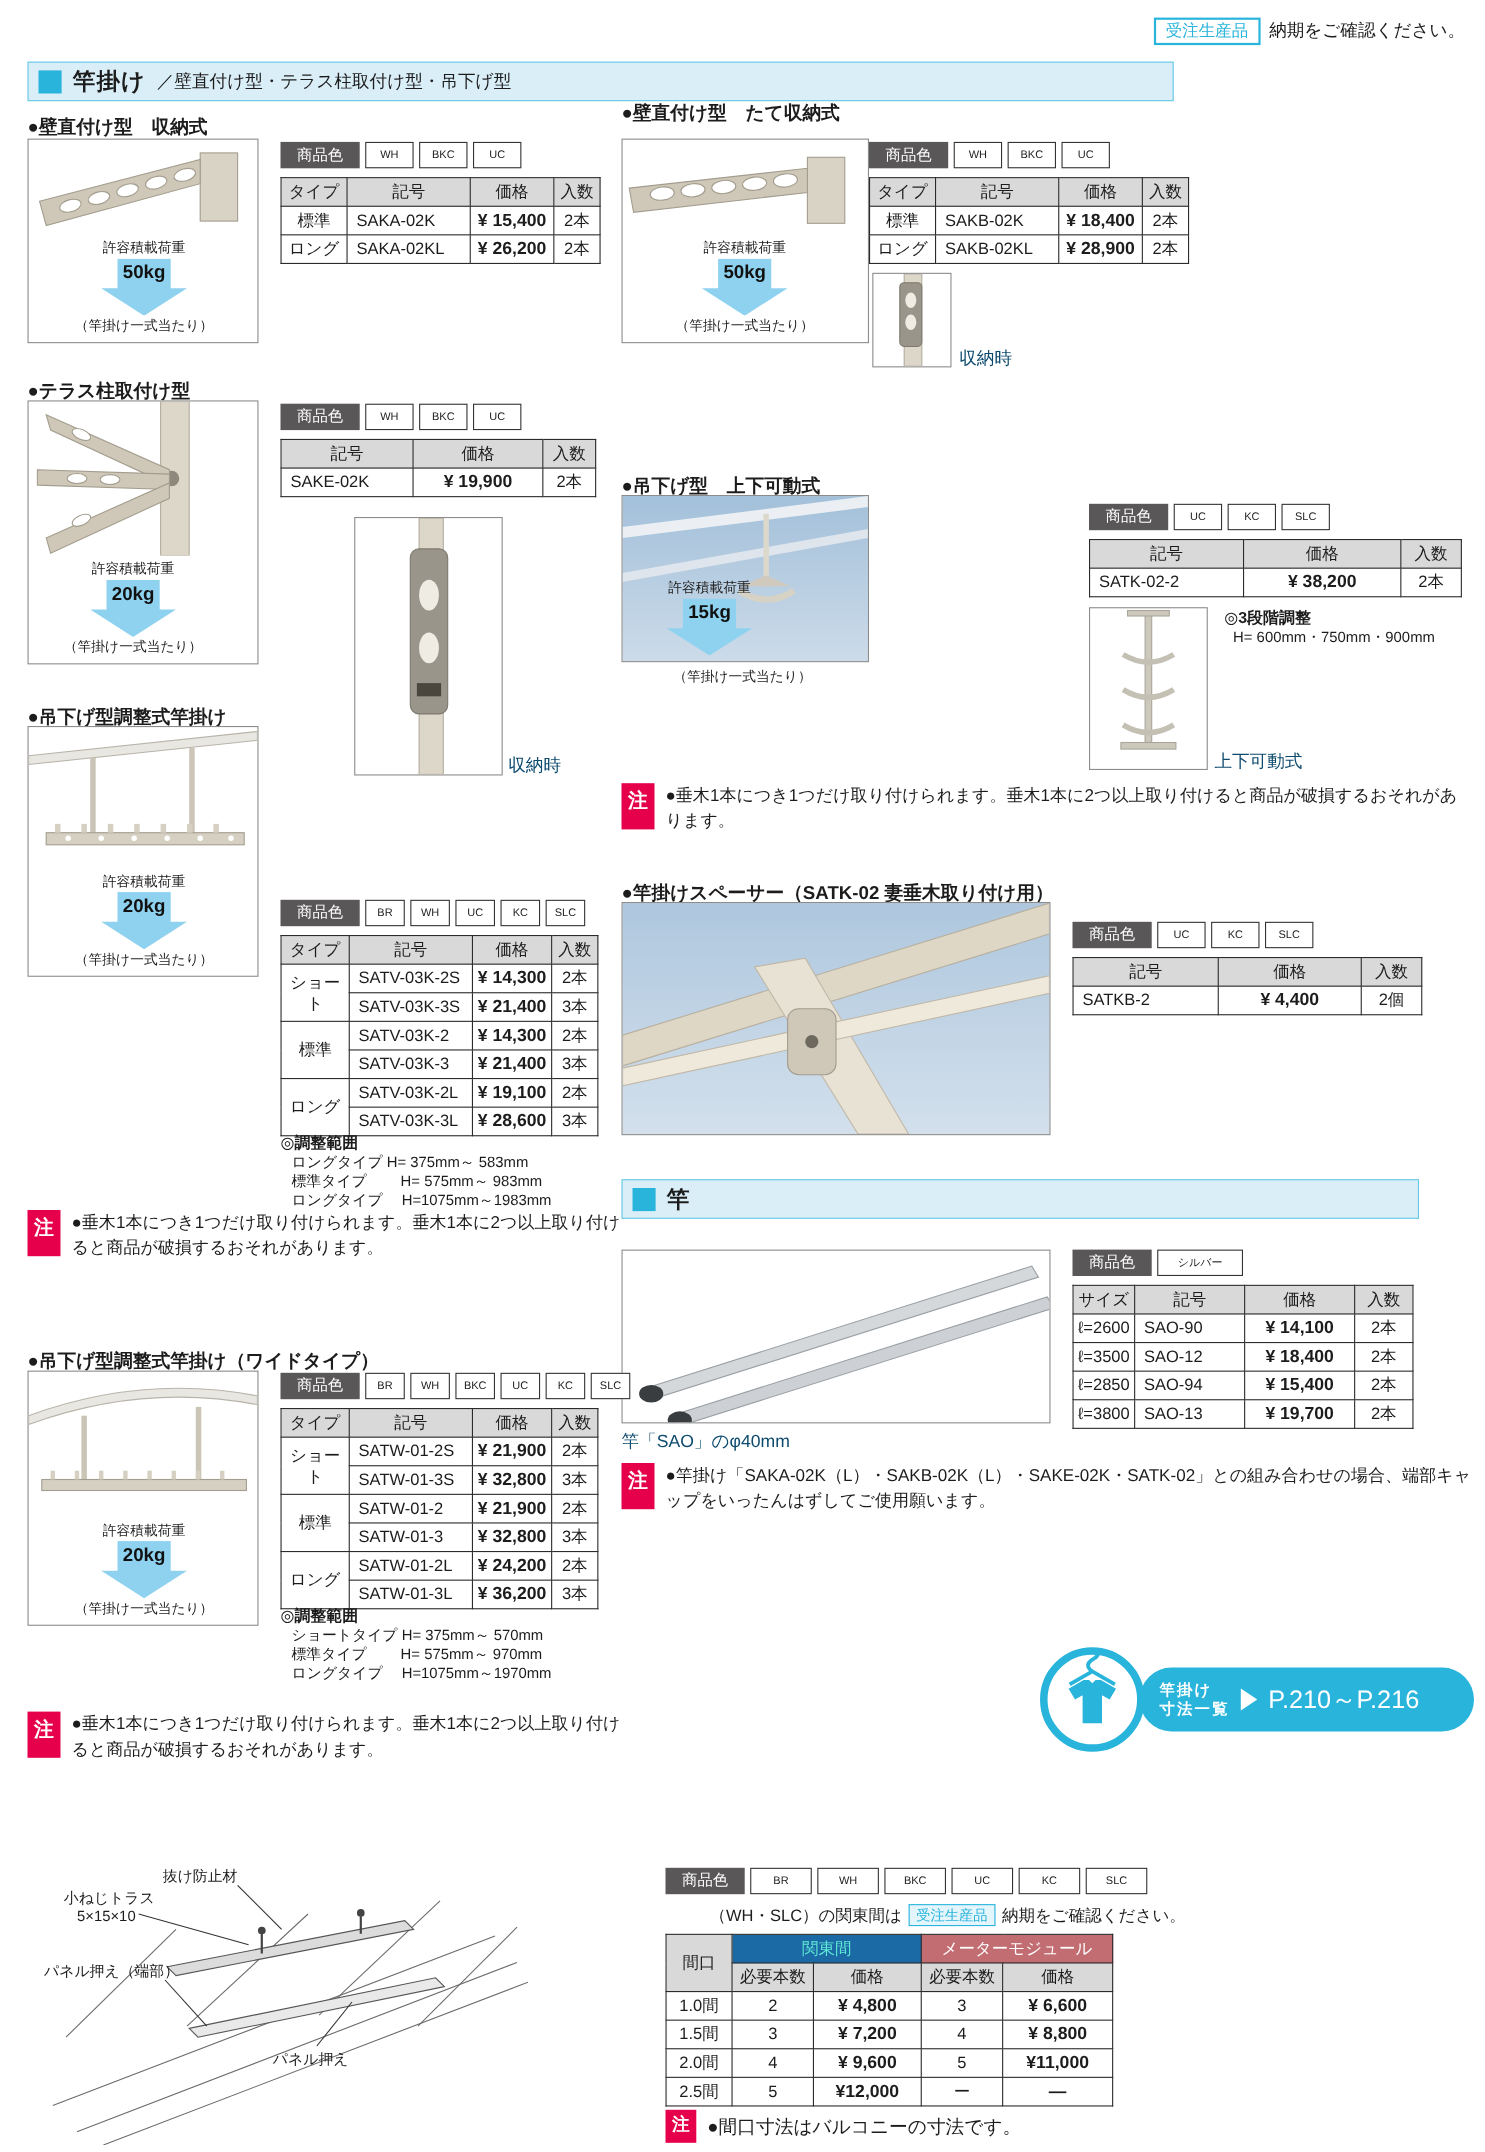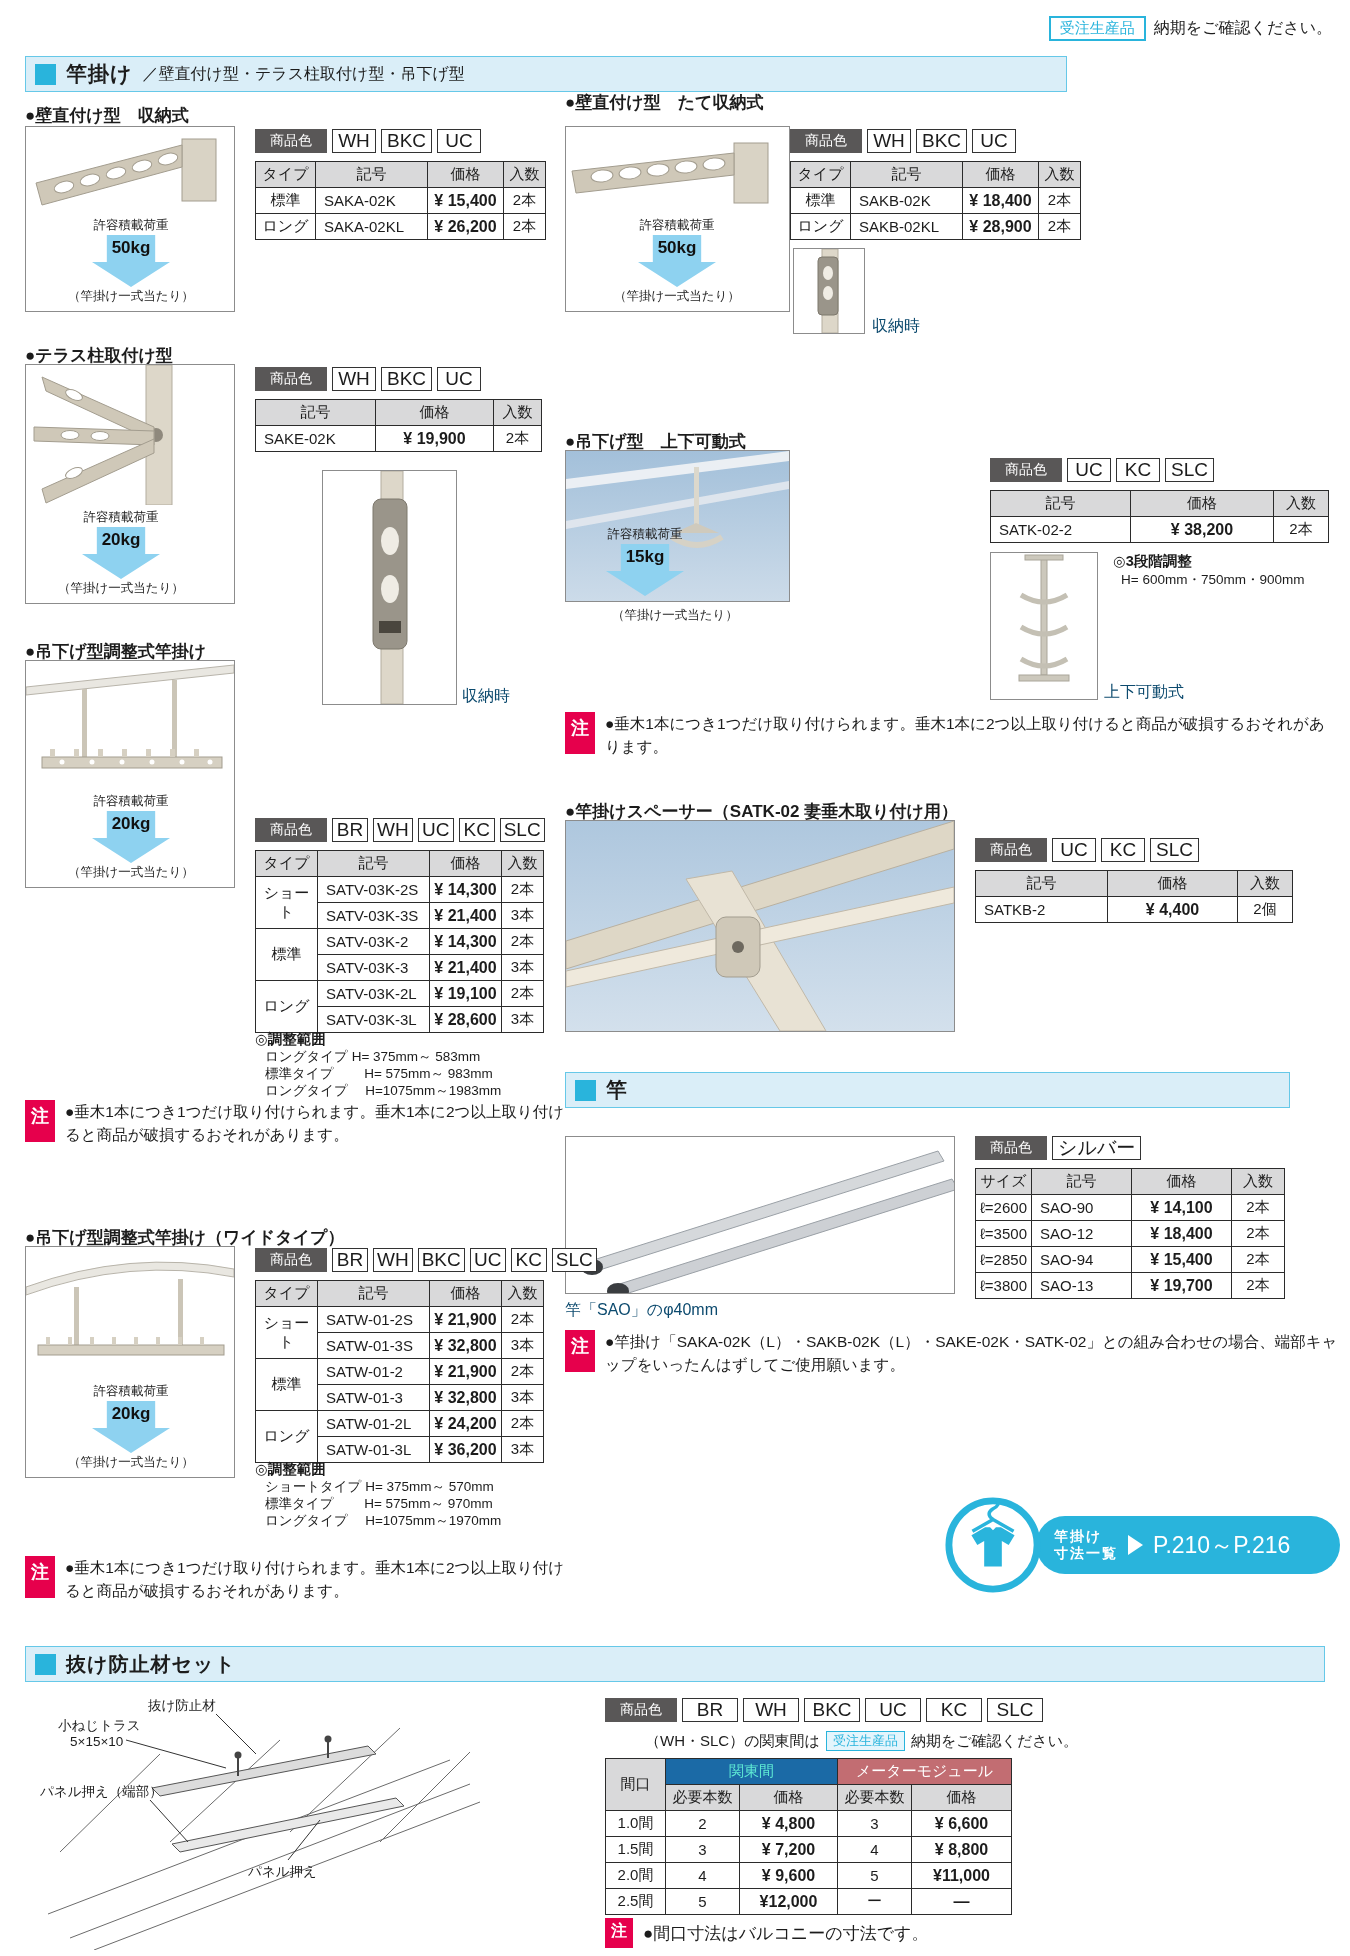--- a/index.html
+++ b/index.html
@@ -20,21 +20,21 @@
 
   .block-title { font-size:17px; font-weight:bold; white-space:nowrap; }
 
   .photo { border:1px solid #8c8c8c; background:#fff; }
   .photo svg { display:block; }
   .caption { font-size:16px; color:#0c4a6e; white-space:nowrap; }
 
   
   .colors-row { display:flex; align-items:center; gap:5px; }
   .color-label { background:#595757; color:#fff; font-size:14px; width:72px; height:24px; display:flex; align-items:center; justify-content:center; flex:none; }
-  .chip { border:1px solid #333; background:#fff; height:24px; min-width:44px; padding:0 5px; display:flex; align-items:center; justify-content:center; font-size:19px; white-space:nowrap; }
+  .chip { border:1px solid #333; background:#fff; height:24px; min-width:44px; padding:0 5px; display:flex; align-items:center; justify-content:center; font-size:10px; white-space:nowrap; }
   .chip.sm { min-width:36px; padding:0 3px; }
 
   
   table.spec { border-collapse:collapse; background:#fff; }
   .spec th, .spec td { border:1px solid #2b2b2b; font-size:15px; height:26px; text-align:center; padding:0 4px; }
   .spec th { background:#d9d9da; font-weight:normal; }
   .spec td.code { text-align:left; padding-left:8px; white-space:nowrap; }
   .spec td.price { font-weight:bold; font-size:16px; white-space:nowrap; }
 
   
@@ -573,24 +573,20 @@
   </div>
   <div class="abs pill-circle">
     <svg width="98" height="98" viewBox="0 0 100 100">
       <circle cx="50" cy="50" r="45" fill="#fff" stroke="#29b4dc" stroke-width="7"></circle>
       <path d="M50,24 q-8,-6 0,-11 q8,-4 4,-9" stroke="#29b4dc" stroke-width="3.5" fill="none"></path>
       <path d="M29,36 L50,24 L71,36" stroke="#29b4dc" stroke-width="3.5" fill="none"></path>
       <polygon points="28,40 42,32 47,32 50,35 53,32 58,32 72,40 66,50 59,46 59,72 41,72 41,46 34,50" fill="#29b4dc"></polygon>
     </svg>
   </div>
 
-  <div class="abs section-bar" style="left:25px;top:1646px;width:1300px;height:36px">
-    <span class="section-square"></span>
-    <span class="section-title" style="font-size:20px">抜け防止材セット</span>
-  </div>
 
   <div class="abs" style="left:30px;top:1692px">
     <svg width="450" height="258" viewBox="0 0 450 258">
       <g stroke="#6b6b6b" stroke-width="1" fill="none">
         <line x1="40" y1="246" x2="440" y2="92"></line>
         <line x1="18" y1="222" x2="420" y2="68"></line>
         <line x1="64" y1="258" x2="450" y2="110"></line>
         <line x1="130" y1="62" x2="30" y2="160"></line>
         <line x1="250" y1="48" x2="140" y2="150"></line>
         <line x1="370" y1="36" x2="260" y2="140"></line>

